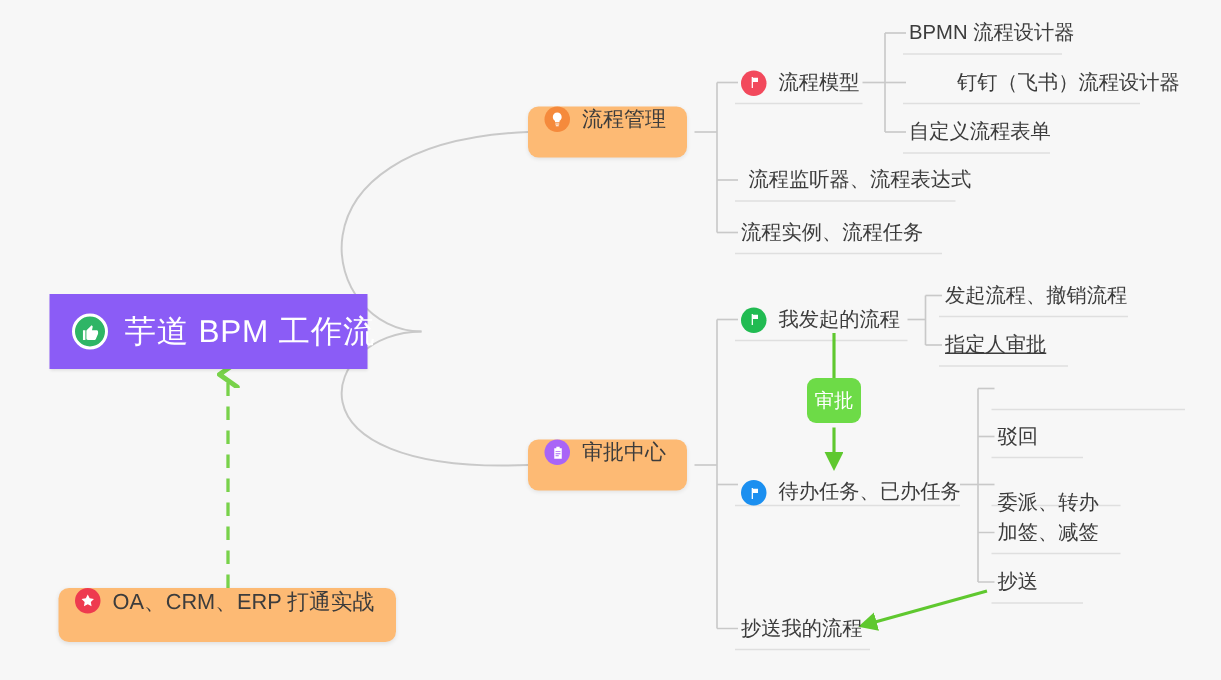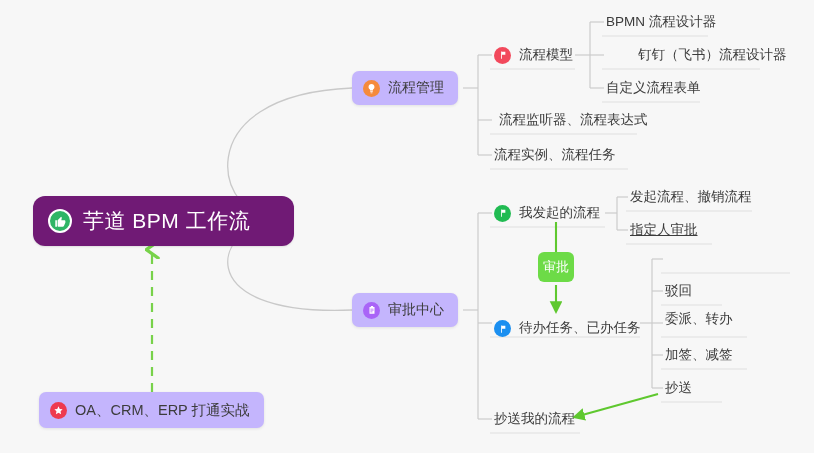--- a/index.html
+++ b/index.html
@@ -26,46 +26,46 @@
     width: 814px;
     height: 453px;
     pointer-events: none;
   }
 
   
   .root-node {
     position: absolute;
     left: 33px;
     top: 196px;
-    width: 261px;
+    width: 212px;
     height: 50px;
-    background: #701a75;
-    border-radius: 12px;
+    background: #8b5cf6;
+    border-radius: 0;
     box-shadow: 0 1px 2px rgba(0,0,0,0.10);
     display: flex;
     align-items: center;
     padding-left: 15px;
     box-sizing: border-box;
   }
   .root-label {
     color: #ffffff;
     font-size: 21px;
     letter-spacing: 0.5px;
     margin-left: 11px;
     white-space: nowrap;
   }
 
   
   .card-node {
     position: absolute;
-    background: #c4b5fd;
+    background: #fdba74;
     border-radius: 7px;
     box-shadow: 0 1px 3px rgba(0,0,0,0.09);
     display: flex;
-    align-items: center;
+    align-items: flex-start;
     padding: 0 14px 0 11px;
     height: 34px;
     box-sizing: border-box;
     white-space: nowrap;
   }
   .card-label {
     font-size: 14px;
     color: #3c3c3c;
     margin-left: 8px;
   }
@@ -282,21 +282,21 @@
       </svg>
     </span>
     <span class="leaf-label">待办任务、已办任务</span>
   </div>
 
 
   <div class="leaf-node" style="left:661px; top:277px;">
     <span class="leaf-label">驳回</span>
   </div>
 
-  <div class="leaf-node" style="left:661px; top:305px;">
+  <div class="leaf-node" style="left:661px; top:321px;">
     <span class="leaf-label">委派、转办</span>
   </div>
 
   <div class="leaf-node" style="left:661px; top:341px;">
     <span class="leaf-label">加签、减签</span>
   </div>
 
   <div class="leaf-node" style="left:661px; top:374px;">
     <span class="leaf-label">抄送</span>
   </div>

